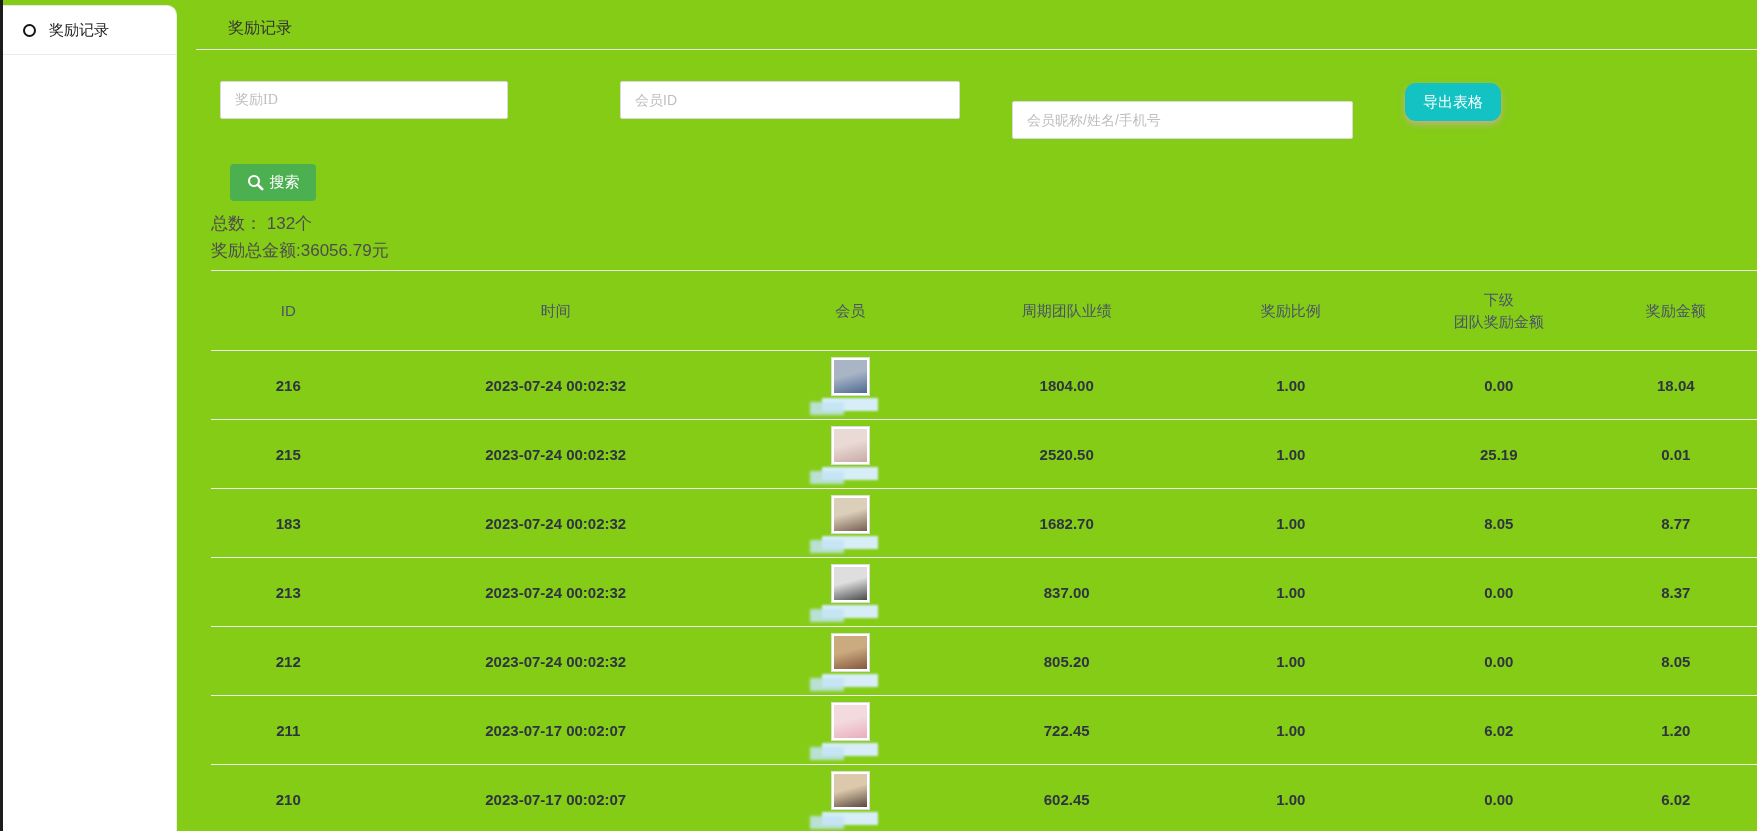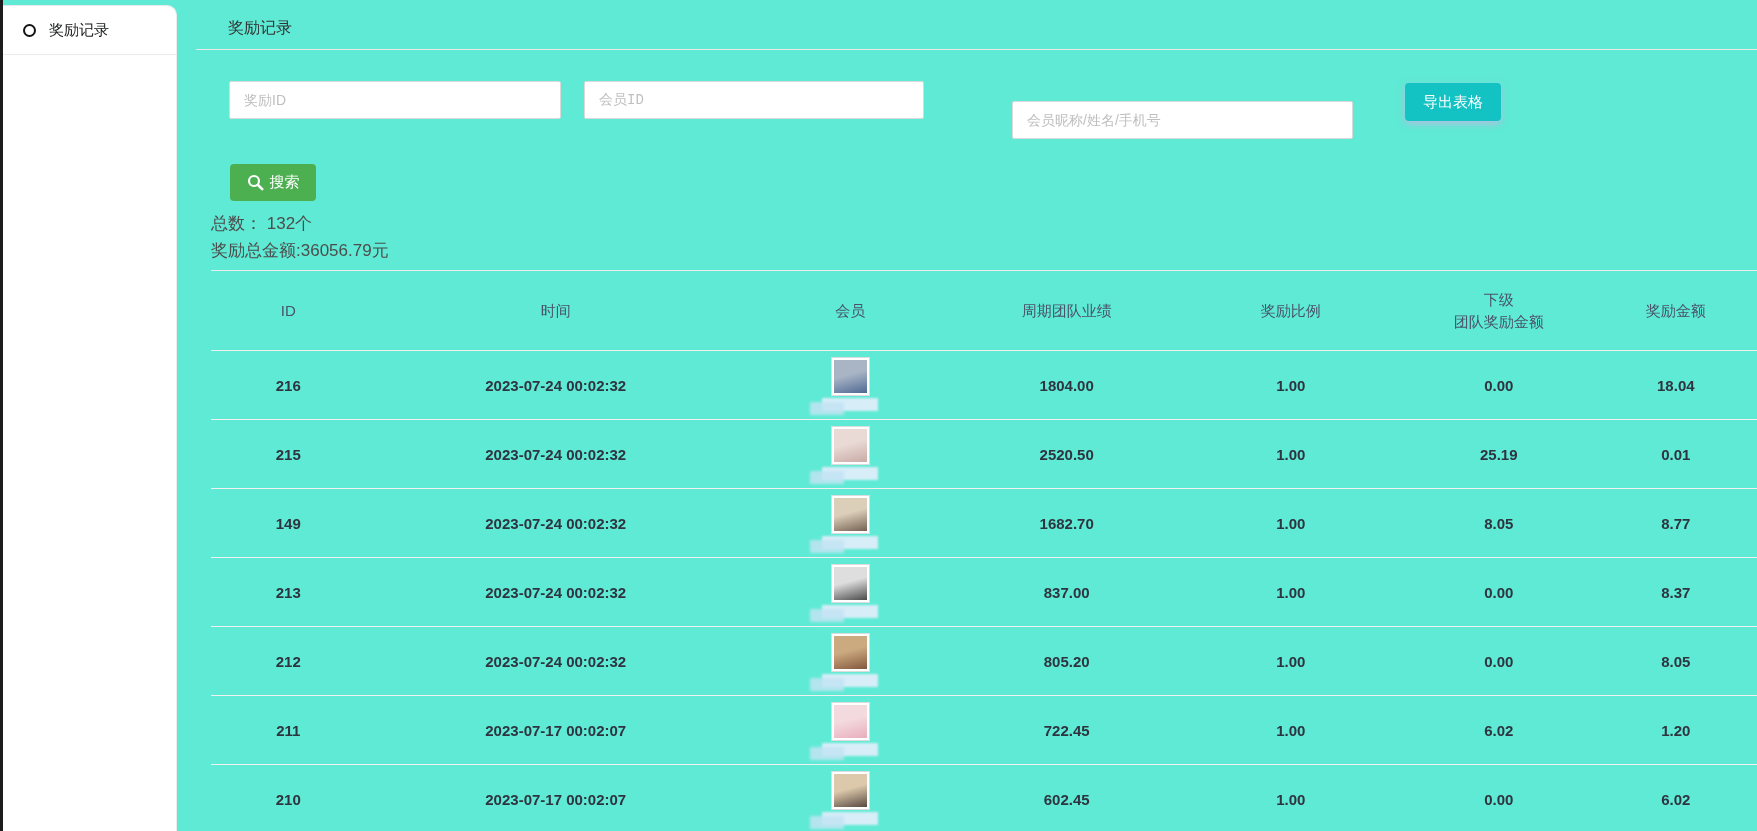--- a/index.html
+++ b/index.html
@@ -1,18 +1,18 @@
 <!DOCTYPE html>
 <html><head>
 <meta charset="utf-8">
 <style>
   * { margin:0; padding:0; box-sizing:border-box; }
   html,body { background:#f3f3f3; }
   body { font-family:"Liberation Sans","DejaVu Sans",sans-serif; }
-  .screen { position:relative; width:1757px; height:831px; background:#5eead4; overflow:hidden;padding-left:6px; }
+  .screen { position:relative; width:1757px; height:831px; background:#84cc16; overflow:hidden;padding-left:6px; }
 
   
   .edge-strip { position:absolute; left:0; top:0; width:3px; height:831px; background:#1c1c1e; }
 
   
   .sidebar { position:absolute; left:3px; top:5px; width:174px; height:826px;
              background:#fff; border-top:1px solid #e9e9e9; border-right:1px solid #ececec;
              border-top-right-radius:10px; }
   .side-item { display:flex; align-items:center; gap:13px; height:49px; padding-left:20px;
                font-size:15px; color:#17181a; font-weight:500; cursor:pointer; }
@@ -21,26 +21,26 @@
 
   
   .page-title { position:absolute; left:228px; top:18px; font-size:16px; font-weight:400; color:#333; }
   .header-divider { position:absolute; left:196px; top:49px; right:0; height:1px; background:#e9e9e9; }
 
   
   .filter-input { position:absolute; top:81px; height:38px; border:1px solid #d9d9d9; border-radius:2px;
                   padding:0 14px; font-size:14px; color:#333; outline:none; background:#fff;
                   font-family:"Liberation Sans","DejaVu Sans",sans-serif; }
   .filter-input::placeholder { color:#bfbfbf; }
-  .input-reward { left:229px; width:332px; }
-  .input-member { left:584px; width:340px;font-family:Liberation Mono, monospace; }
+  .input-reward { left:220px; width:288px;font-family:Liberation Serif, serif; }
+  .input-member { left:620px; width:340px; }
   .input-name   { left:1012px; width:341px;margin-top:20px; }
 
   .export-btn { position:absolute; left:1405px; top:83px; width:96px; height:38px;
-                background:#13c2c2; color:#fff; font-size:15px; border:none; border-radius:4px;
+                background:#13c2c2; color:#fff; font-size:15px; border:none; border-radius:11px;
                 cursor:pointer; box-shadow:0 3px 7px rgba(244,154,233,.55);
                 font-family:"Liberation Sans","DejaVu Sans",sans-serif; }
   .search-btn { position:absolute; left:230px; top:143px; width:86px; height:37px;
                 background:#4caf50; color:#fff; font-size:15px; border:none; border-radius:4px;
                 cursor:pointer; display:flex; align-items:center; justify-content:center; gap:6px;
                 font-family:"Liberation Sans","DejaVu Sans",sans-serif;margin-top:21px; }
   .search-btn svg { display:block; }
 
   
   .summary { position:absolute; left:211px; top:210px; font-size:17px; color:#4d4d4d; line-height:27px; }
@@ -158,21 +158,21 @@
                   <span class="blk2"></span>
                 </div>
             </div>
           </td>
           <td>2520.50</td>
           <td>1.00</td>
           <td>25.19</td>
           <td>0.01</td>
         </tr>
         <tr>
-          <td>149</td>
+          <td>183</td>
           <td>2023-07-24 00:02:32</td>
           <td>
             <div class="member-cell">
               <div class="avatar" style="background: linear-gradient(165deg, rgb(220, 207, 186) 45%, rgb(106, 85, 71));"></div>
               <div class="censor">
                   <span class="blk1"></span>
                   <span class="blk2"></span>
                 </div>
             </div>
           </td>

